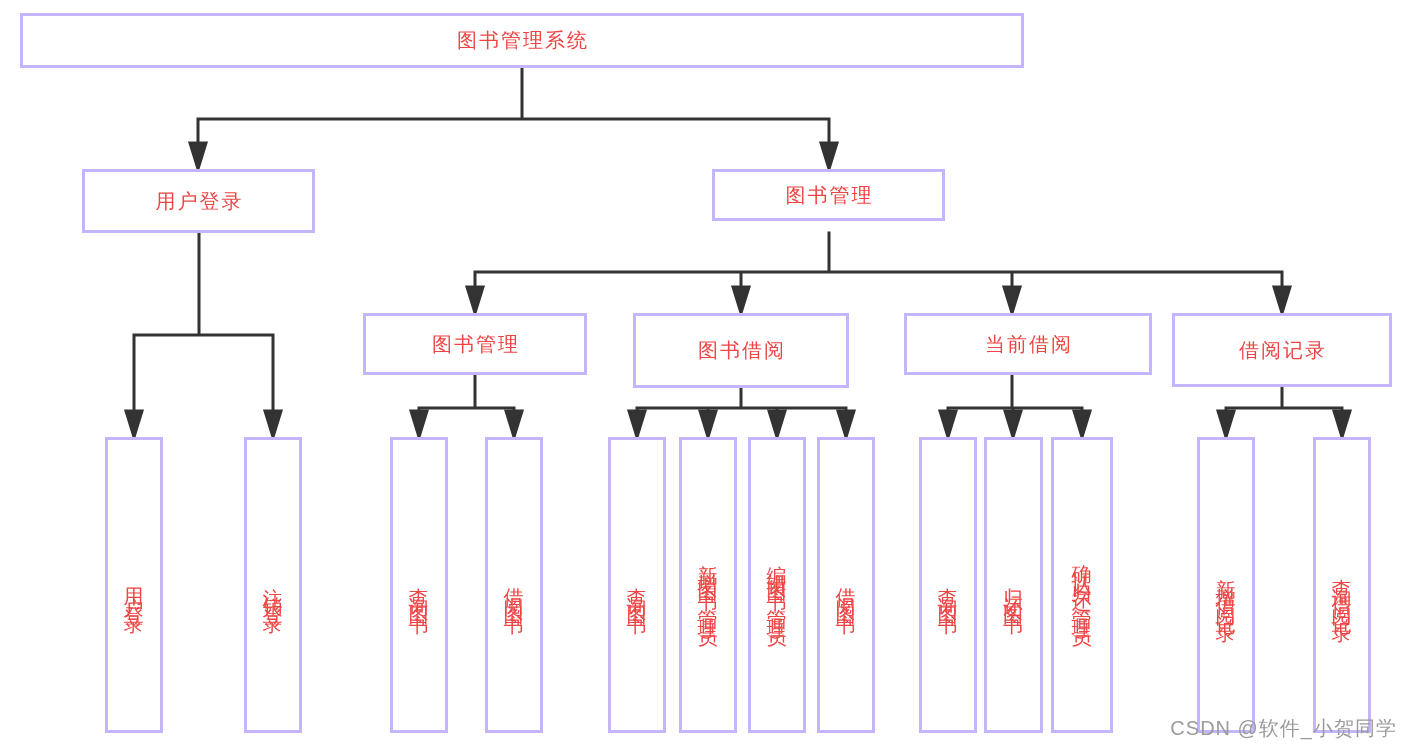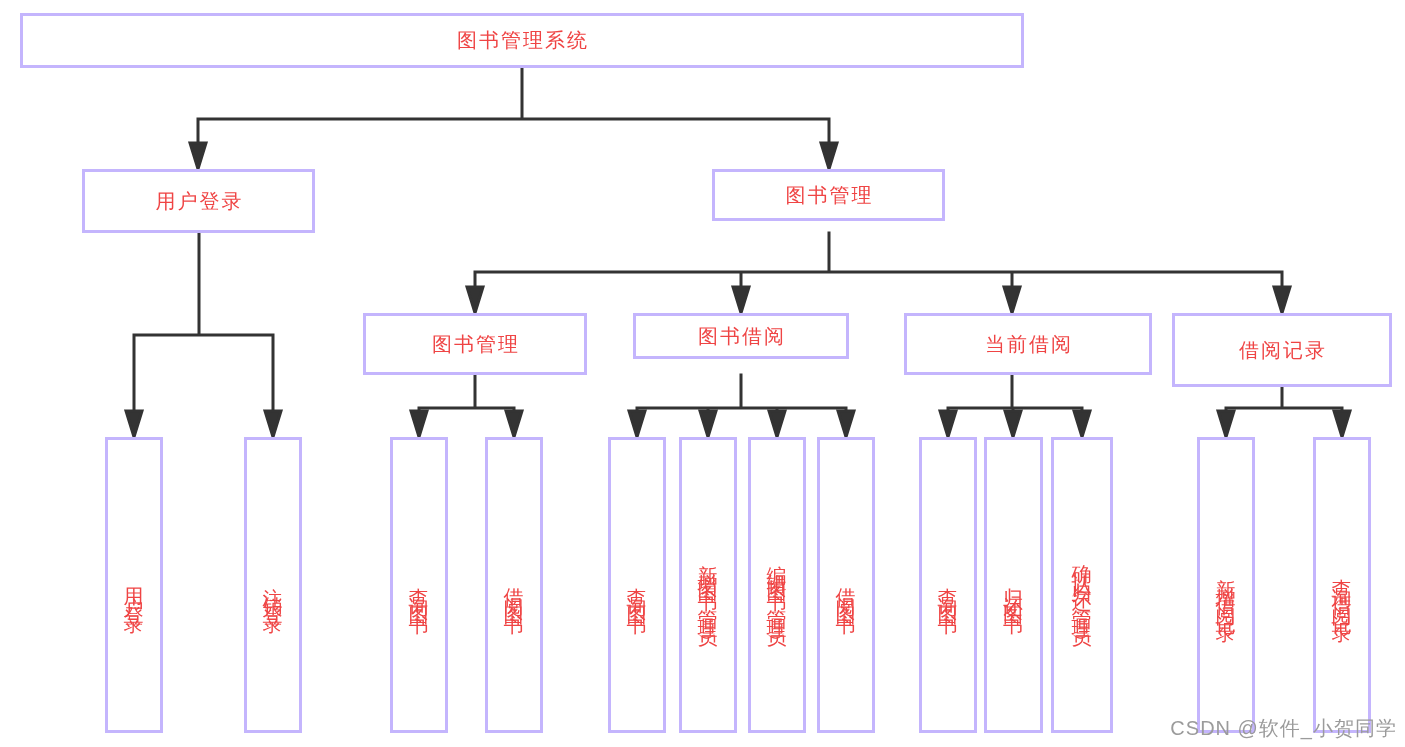--- a/index.html
+++ b/index.html
@@ -111,21 +111,21 @@
   <div class="box h" style="left:82px;top:169px;width:233px;height:64px">
     <span class="lbl">用户登录</span>
   </div>
   <div class="box h" style="left:712px;top:169px;width:233px;height:52px">
     <span class="lbl">图书管理</span>
   </div>
 
   <div class="box h" style="left:363px;top:313px;width:224px;height:62px">
     <span class="lbl">图书管理</span>
   </div>
-  <div class="box h" style="left:633px;top:313px;width:216px;height:46px">
+  <div class="box h" style="left:633px;top:313px;width:216px;height:75px">
     <span class="lbl">图书借阅</span>
   </div>
   <div class="box h" style="left:904px;top:313px;width:248px;height:62px">
     <span class="lbl">当前借阅</span>
   </div>
   <div class="box h" style="left:1172px;top:313px;width:220px;height:74px">
     <span class="lbl">借阅记录</span>
   </div>
 
   <div class="box v" style="left:105px;top:437px;width:58px;height:296px">

